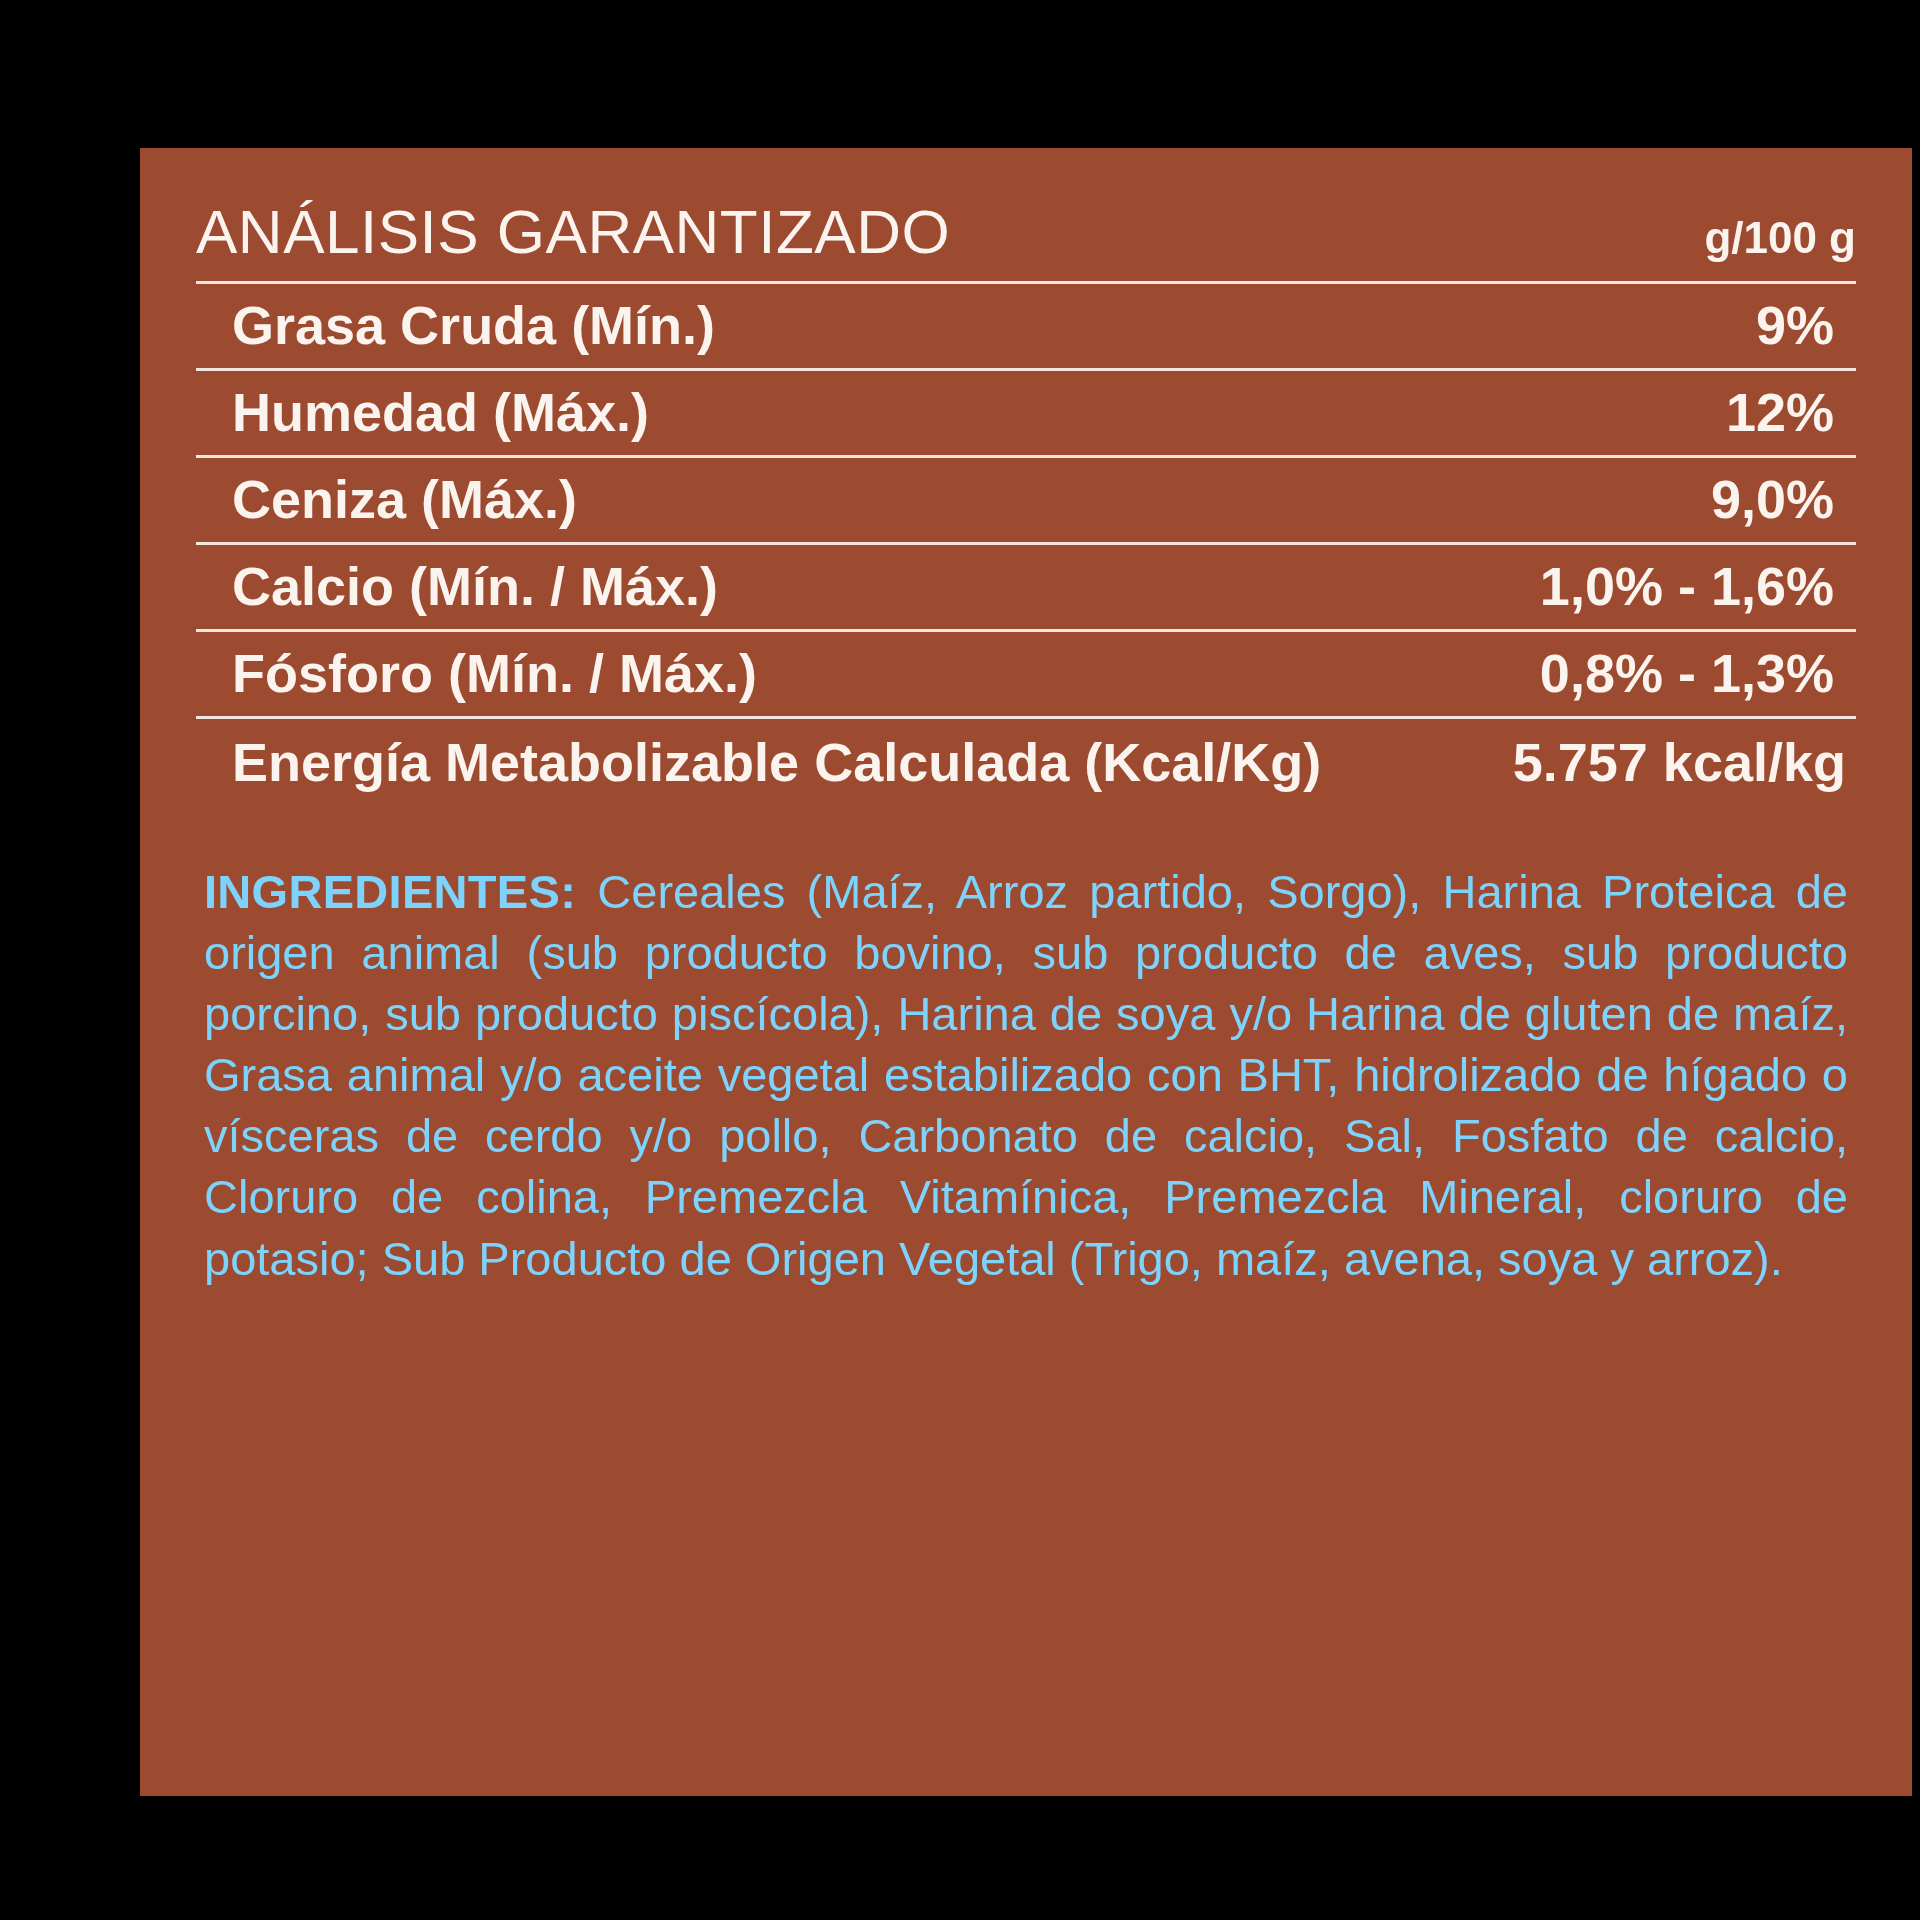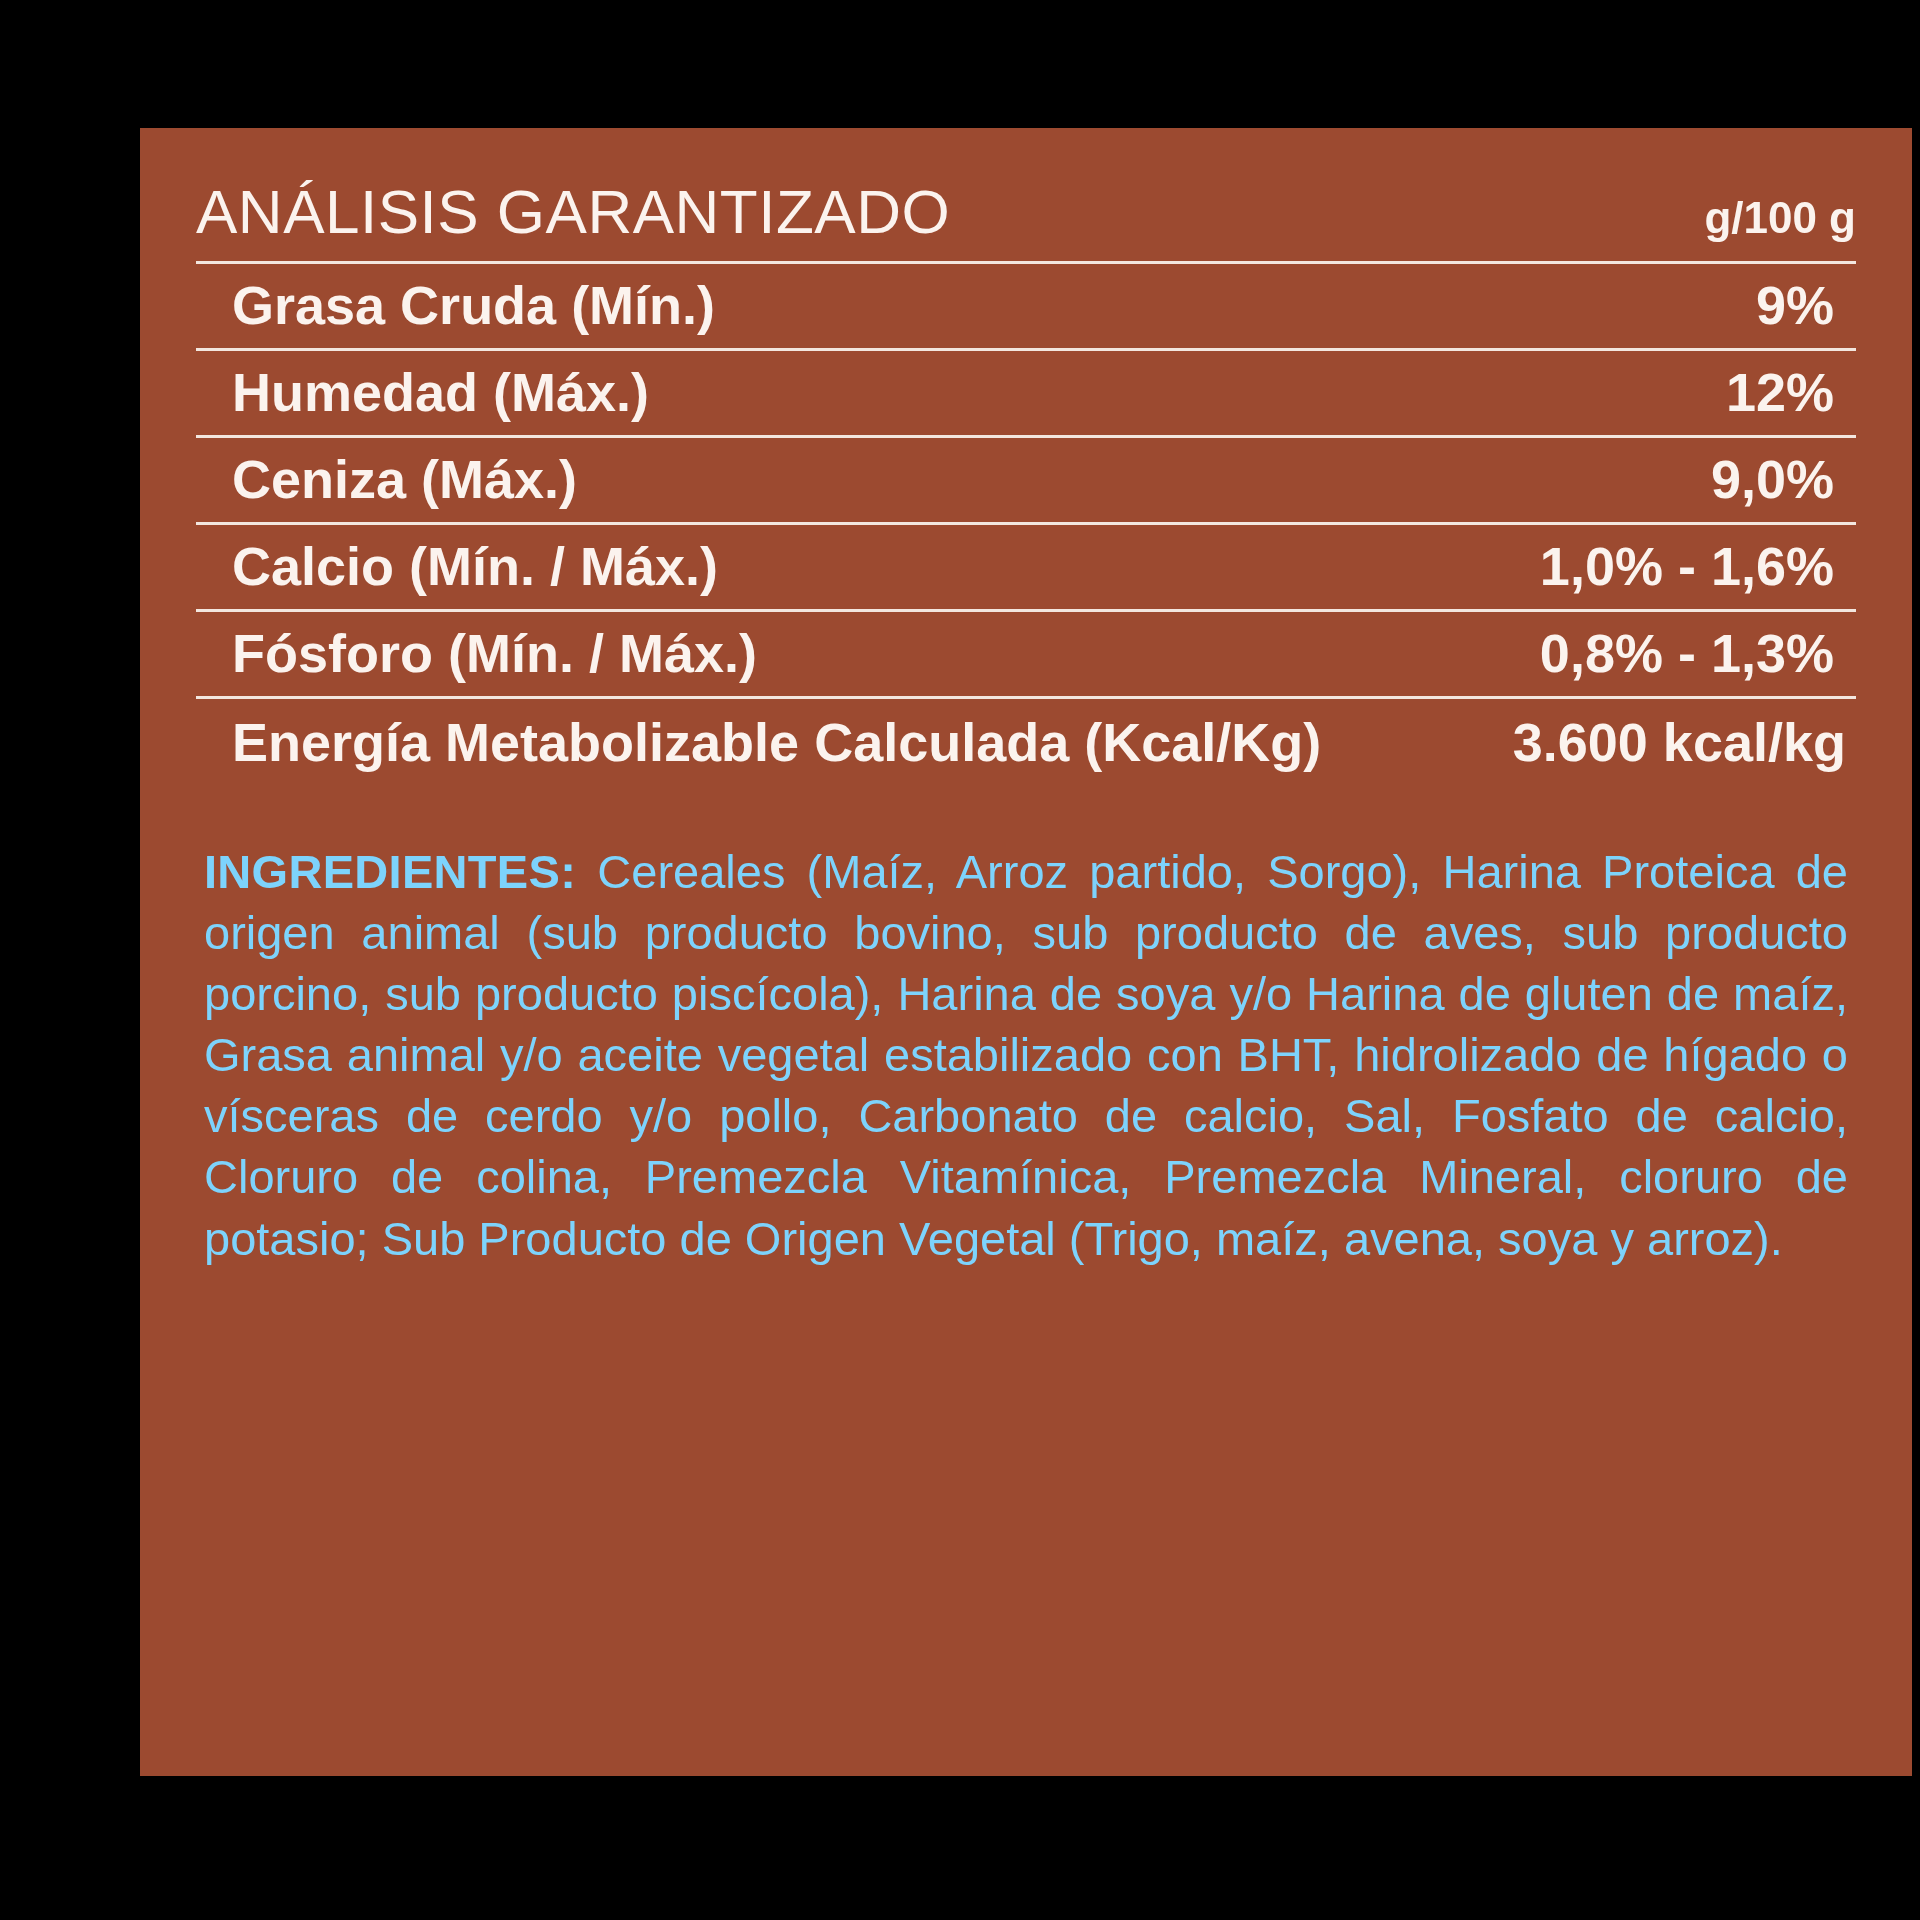--- a/index.html
+++ b/index.html
@@ -17,21 +17,21 @@
     height: 1920px;
     background: #000000;
     display: flex;
     align-items: center;
     justify-content: center;
   }
 
   .panel {
     position: absolute;
     left: 140px;
-    top: 128px;
+    top: 148px;
     width: 1772px;
     height: 1648px;
     background: #9C4A30;
     padding: 44px 56px 40px 56px;
   }
 
   
   .ga-table {
     width: 100%;
     border-collapse: collapse;
@@ -151,21 +151,21 @@
           <td class="value">1,0% - 1,6%</td>
         </tr>
 
         <tr class="data-row">
           <td class="label">Fósforo (Mín. / Máx.)</td>
           <td class="value">0,8% - 1,3%</td>
         </tr>
 
         <tr class="energy-row">
           <td class="label">Energía Metabolizable Calculada (Kcal/Kg)</td>
-          <td class="value">3.600 kcal/kg</td>
+          <td class="value">5.757 kcal/kg</td>
         </tr>
       </tbody>
     </table>
 
     <p class="ingredients"><span class="ing-label">INGREDIENTES:</span><span> Cereales (Maíz, Arroz partido, Sorgo), Harina Proteica de origen animal (sub producto bovino, sub producto de aves, sub producto porcino, sub producto piscícola), Harina de soya y/o Harina de gluten de maíz, Grasa animal y/o aceite vegetal estabilizado con BHT, hidrolizado de hígado o vísceras de cerdo y/o pollo, Carbonato de calcio, Sal, Fosfato de calcio, Cloruro de colina, Premezcla Vitamínica, Premezcla Mineral, cloruro de potasio; Sub Producto de Origen Vegetal (Trigo, maíz, avena, soya y arroz).</span></p>
 
   </div>
 </div>
 
 </body></html>

